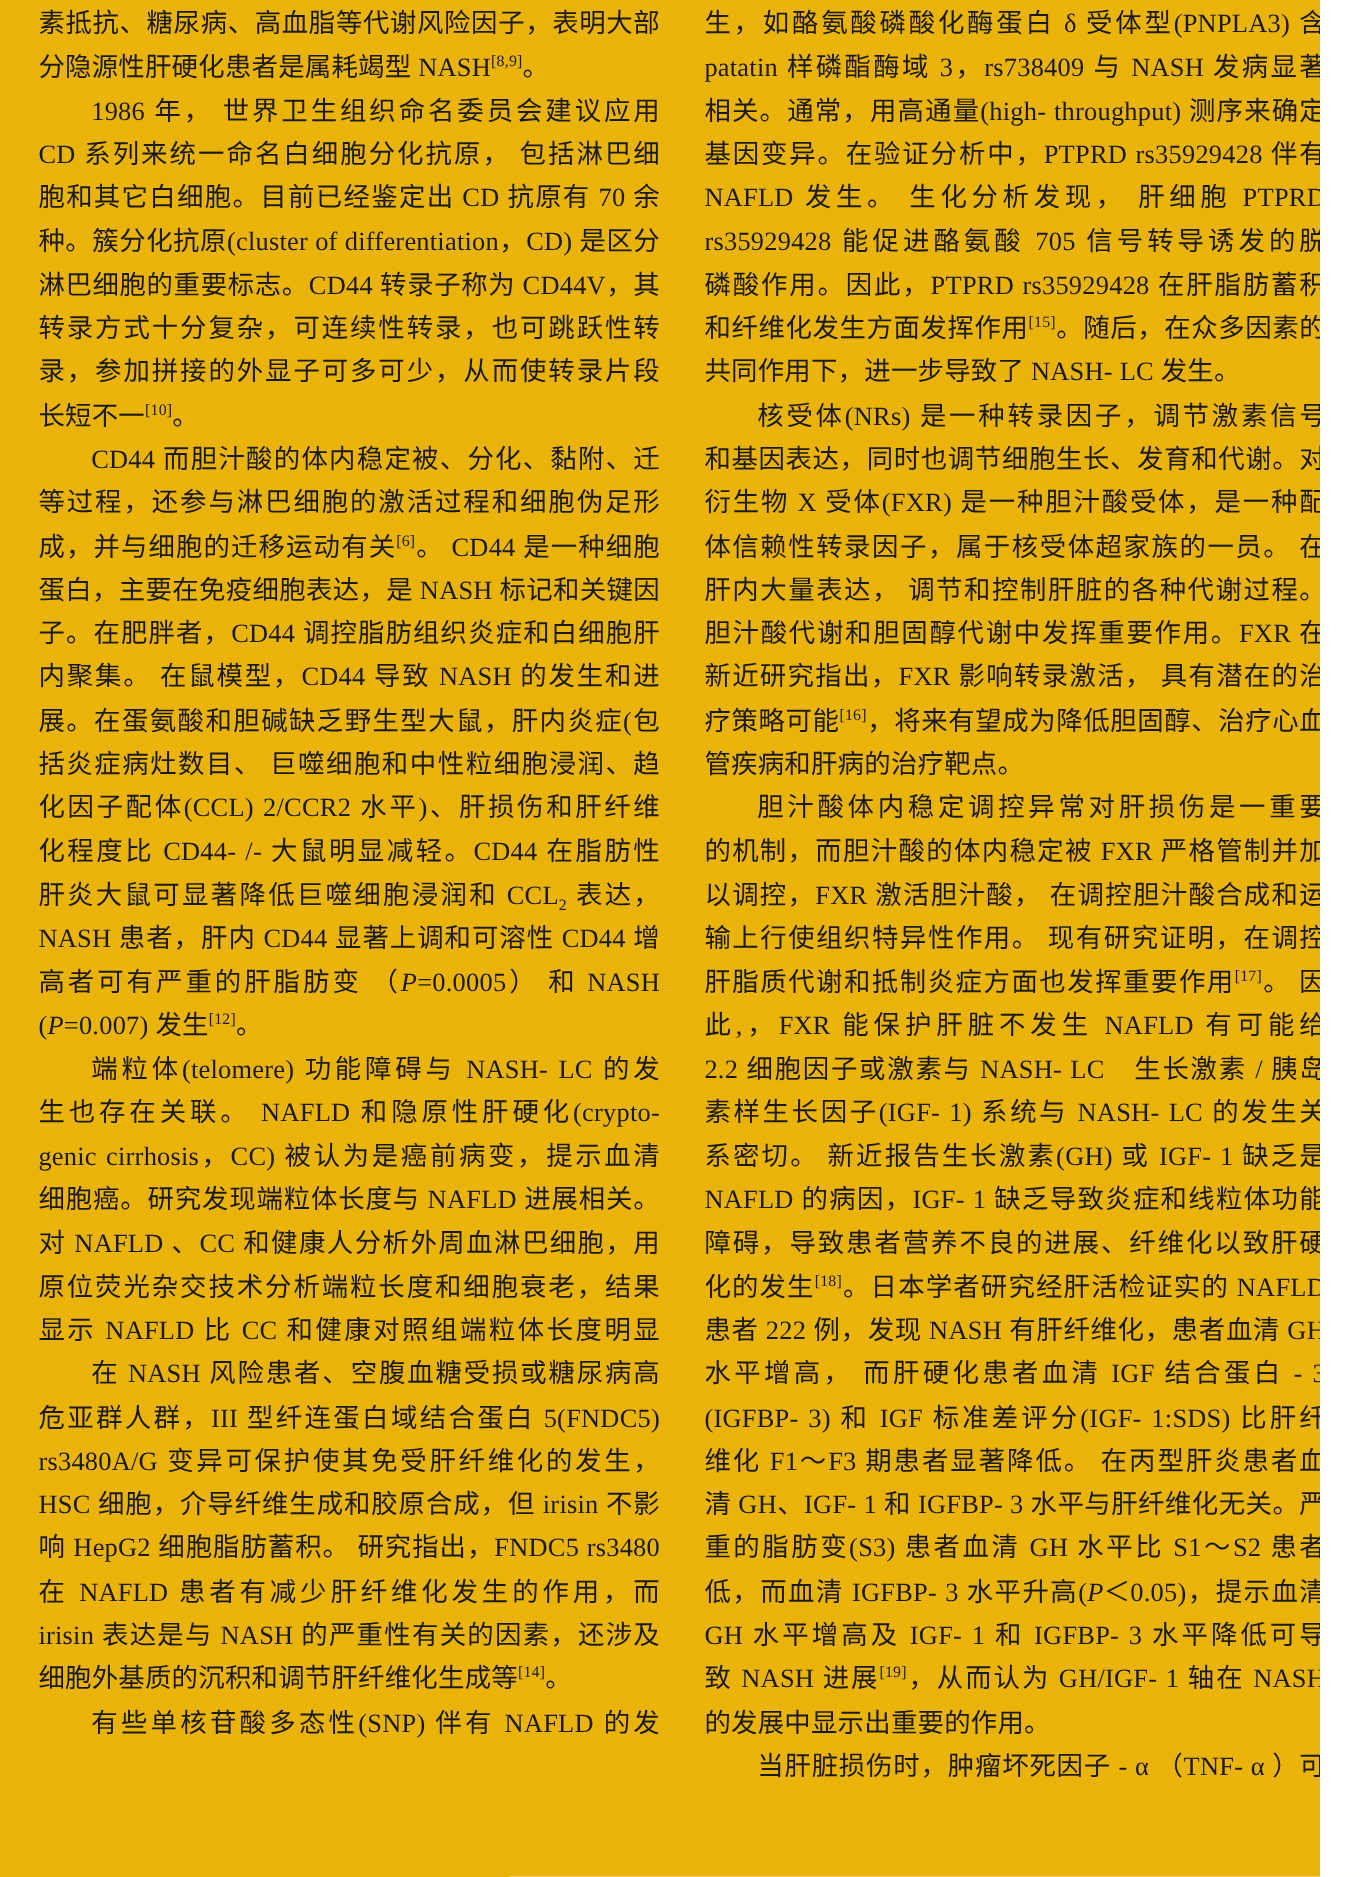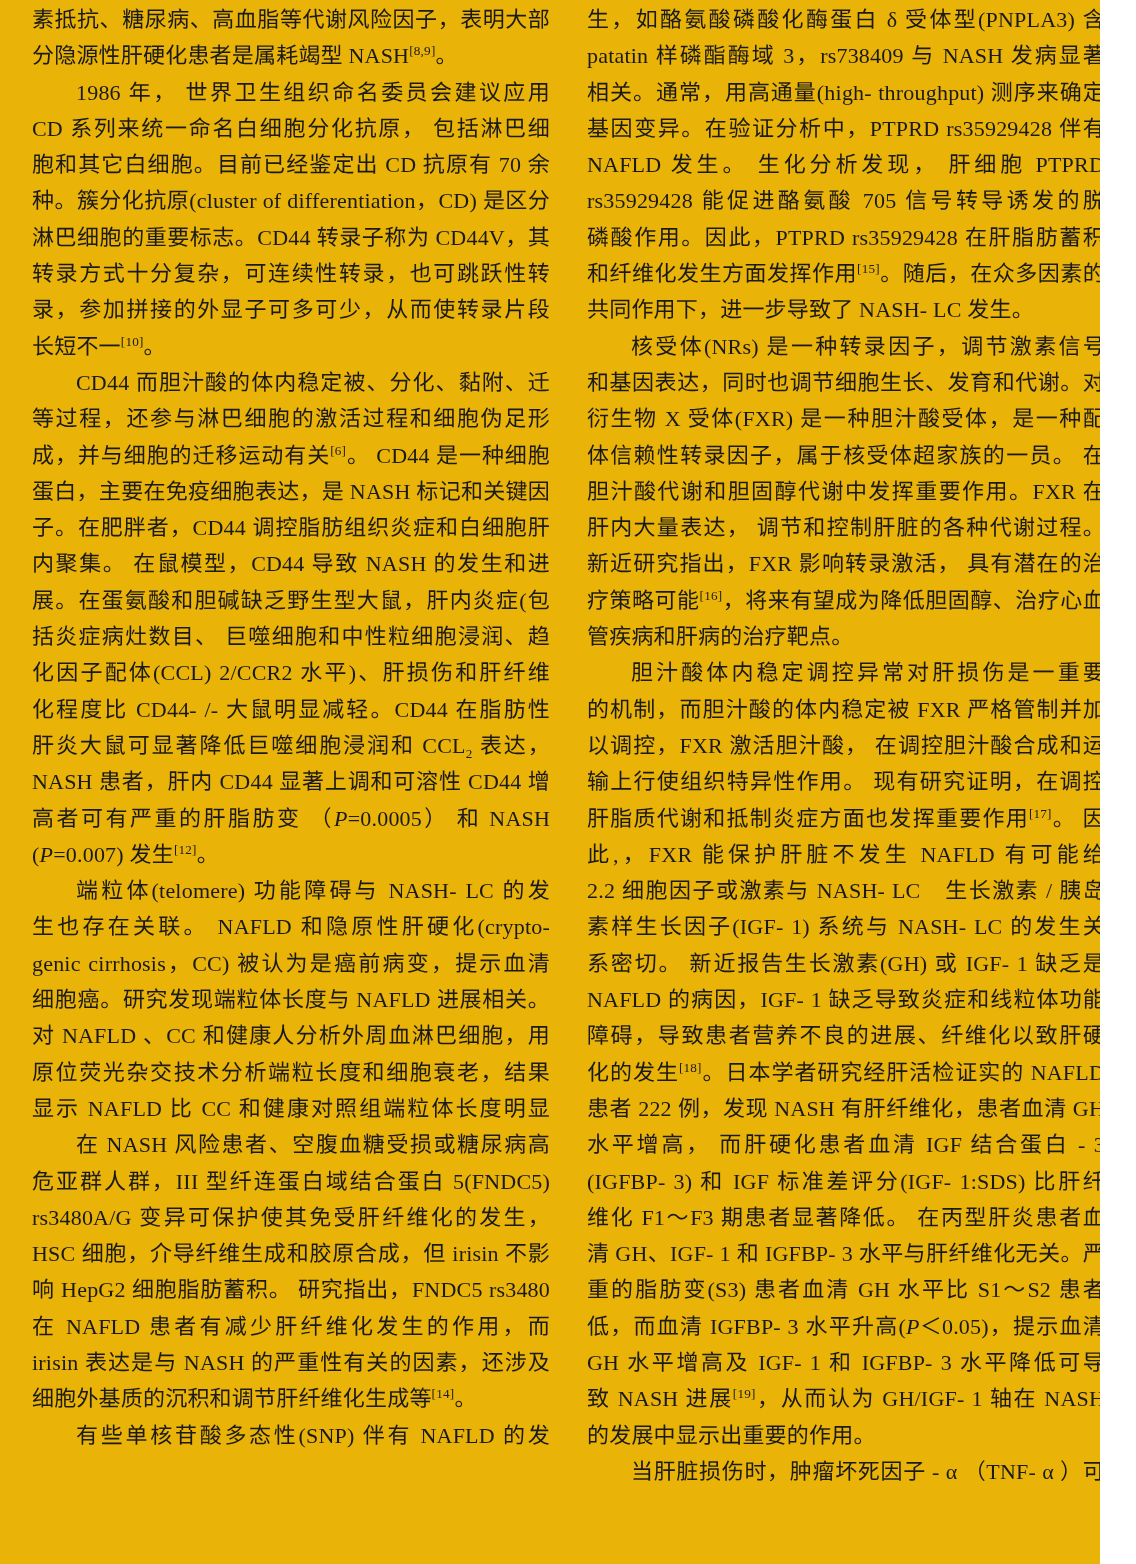--- a/index.html
+++ b/index.html
@@ -105,22 +105,22 @@
       <div class="line">基因变异。在验证分析中，PTPRD rs35929428 伴有</div>
       <div class="line">NAFLD 发生。 生化分析发现， 肝细胞 PTPRD</div>
       <div class="line">rs35929428 能促进酪氨酸 705 信号转导诱发的脱</div>
       <div class="line">磷酸作用。因此，PTPRD rs35929428 在肝脂肪蓄积</div>
       <div class="line">和纤维化发生方面发挥作用<sup>[15]</sup>。随后，在众多因素的</div>
       <div class="line end">共同作用下，进一步导致了 NASH- LC 发生。</div>
       <div class="line indent">核受体(NRs) 是一种转录因子，调节激素信号</div>
       <div class="line">和基因表达，同时也调节细胞生长、发育和代谢。对</div>
       <div class="line">衍生物 X 受体(FXR) 是一种胆汁酸受体，是一种配</div>
       <div class="line">体信赖性转录因子，属于核受体超家族的一员。 在</div>
+      <div class="line">肝内大量表达， 调节和控制肝脏的各种代谢过程。</div>
       <div class="line">胆汁酸代谢和胆固醇代谢中发挥重要作用。FXR 在</div>
-      <div class="line">肝内大量表达， 调节和控制肝脏的各种代谢过程。</div>
       <div class="line">新近研究指出，FXR 影响转录激活， 具有潜在的治</div>
       <div class="line">疗策略可能<sup>[16]</sup>，将来有望成为降低胆固醇、治疗心血</div>
       <div class="line end">管疾病和肝病的治疗靶点。</div>
       <div class="line indent">胆汁酸体内稳定调控异常对肝损伤是一重要</div>
       <div class="line">的机制，而胆汁酸的体内稳定被 FXR 严格管制并加</div>
       <div class="line">以调控，FXR 激活胆汁酸， 在调控胆汁酸合成和运</div>
       <div class="line">输上行使组织特异性作用。 现有研究证明，在调控</div>
       <div class="line">肝脂质代谢和抵制炎症方面也发挥重要作用<sup>[17]</sup>。 因</div>
       <div class="line">此,，FXR 能保护肝脏不发生 NAFLD 有可能给</div>
       <div class="line">2.2 细胞因子或激素与 NASH- LC　生长激素 / 胰岛</div>

